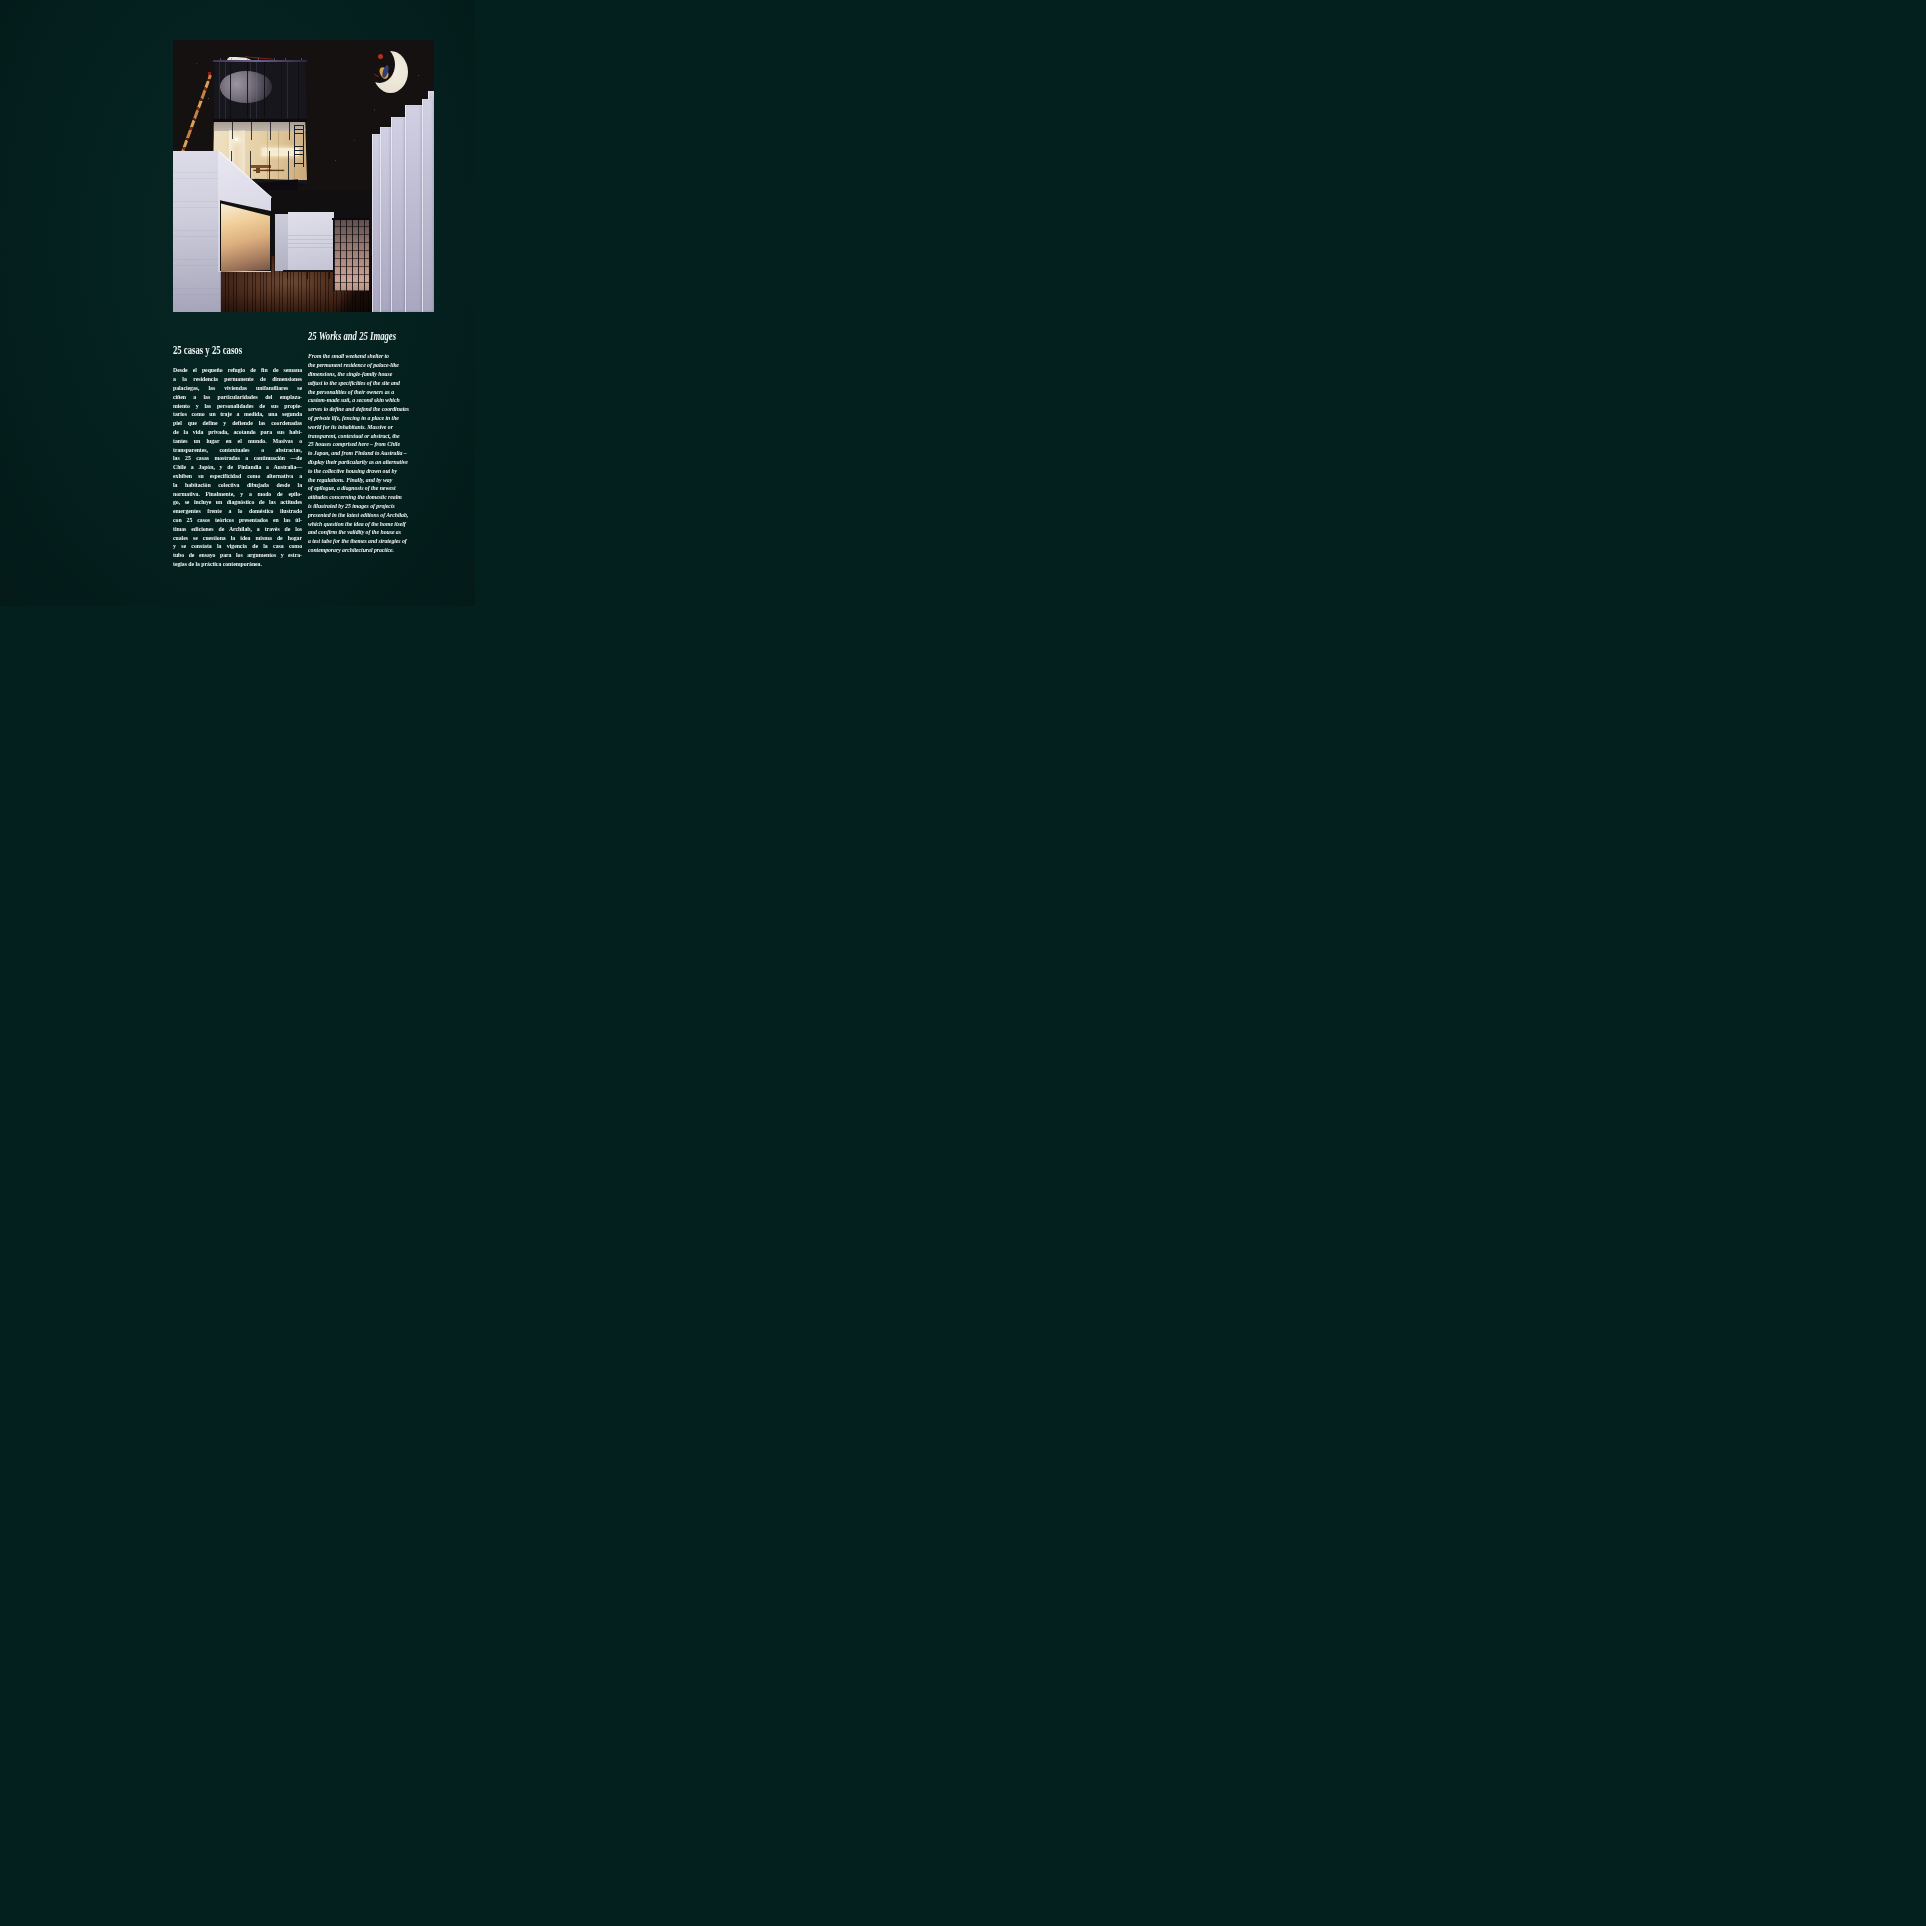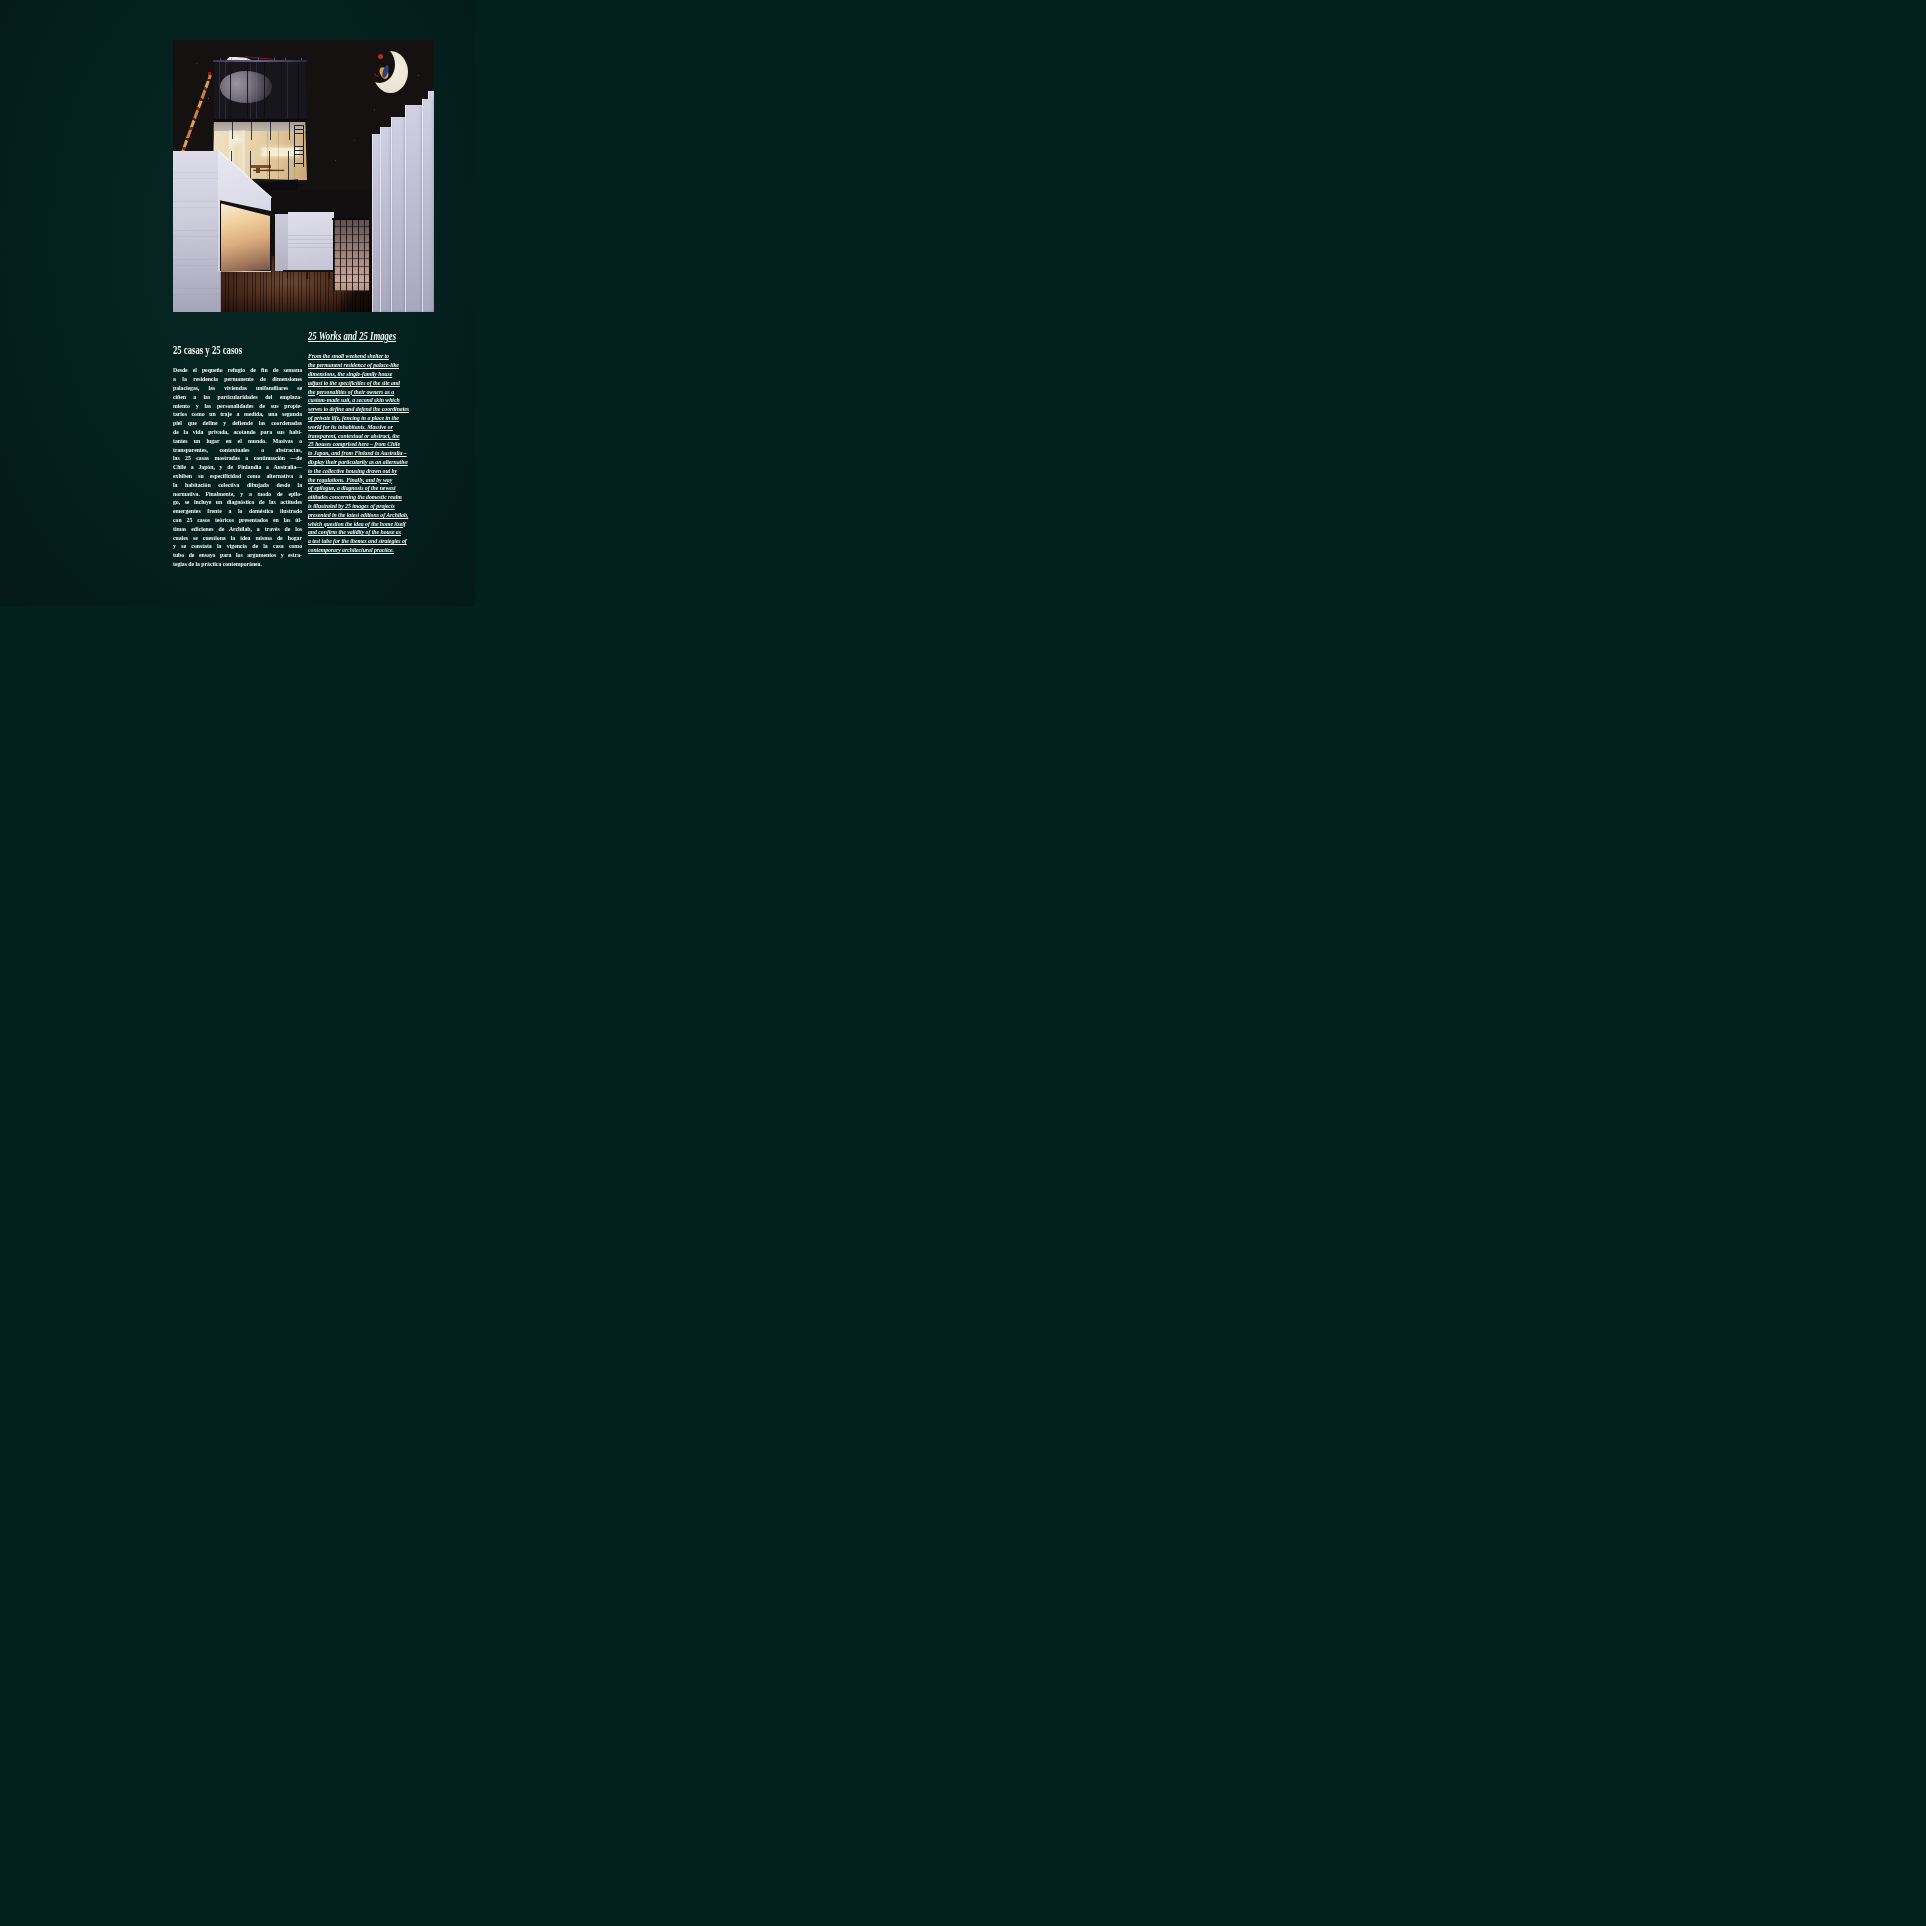--- a/index.html
+++ b/index.html
@@ -141,21 +141,21 @@
   .sp2{left:207px;top:87px;width:10.8px;}
   .sp3{left:218px;top:77px;width:14px;}
   .sp4{left:232px;top:65px;width:17.3px;}
   .sp5{left:249px;top:59px;width:11.6px;}
   .pillar-cap{left:4.6px;top:-8.5px;width:7px;height:8.9px;
     background:linear-gradient(178deg,#d6d4e6,#c6c4da);border-left:0.4px solid rgba(238,237,248,.8);}
 
   
   .col{position:absolute;color:#f2f5f2;}
   .col-es{left:173px;top:345px;width:129px;}
-  .col-en{left:308px;top:331px;width:131px;text-decoration:underline;}
+  .col-en{left:308px;top:331px;width:131px;}
   .col h2{margin:0 0 9.2px 0;font-size:11.6px;line-height:12.3px;font-weight:700;white-space:nowrap;
     transform:scaleX(.75);transform-origin:left center;letter-spacing:0;}
   .col-en h2{font-style:italic;}
   .body{font-size:5.8px;line-height:8.8px;font-weight:700;letter-spacing:-0.04px;}
   .body .line{white-space:nowrap;}
   .col-es .line{text-align:justify;text-align-last:justify;}
   .col-es .line.last{text-align:left;text-align-last:left;}
   .col-en .body{font-style:italic;}
   .col-en .line{text-align:left;}
 </style>

